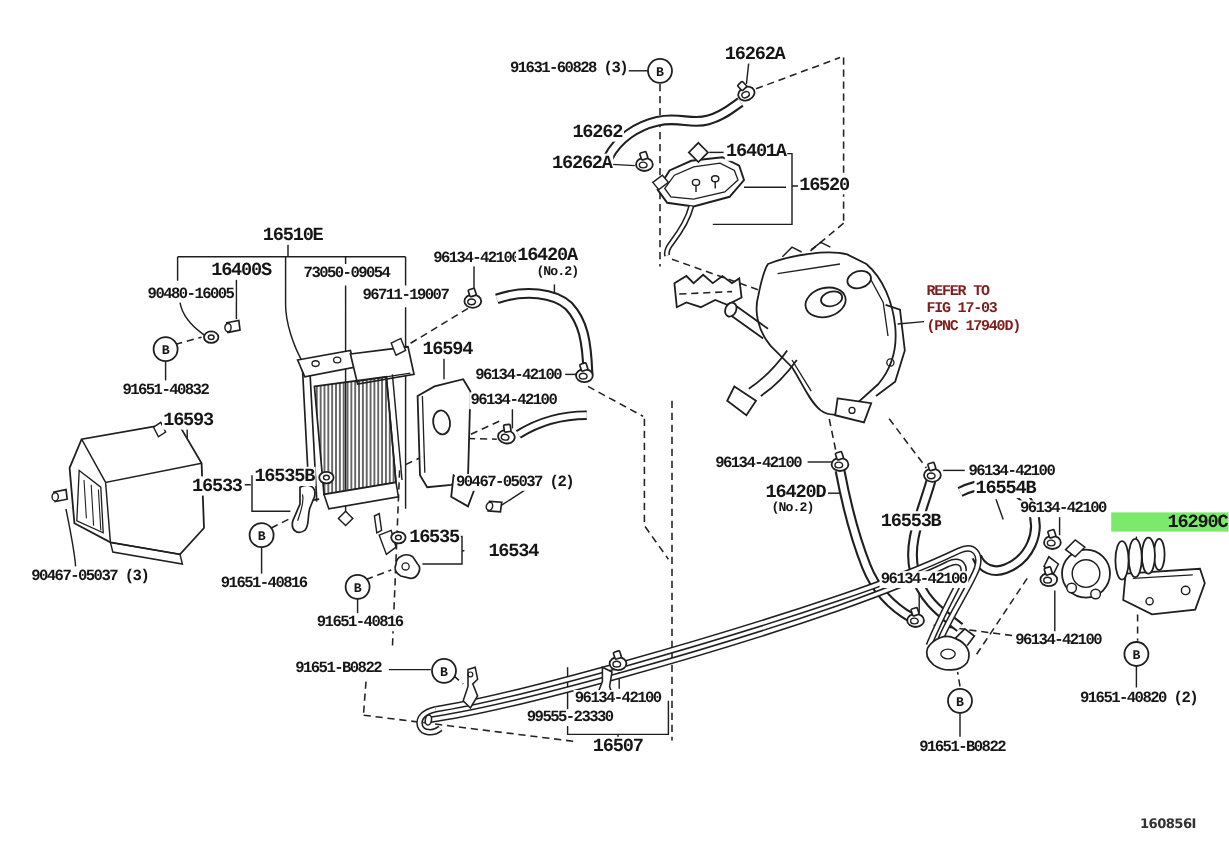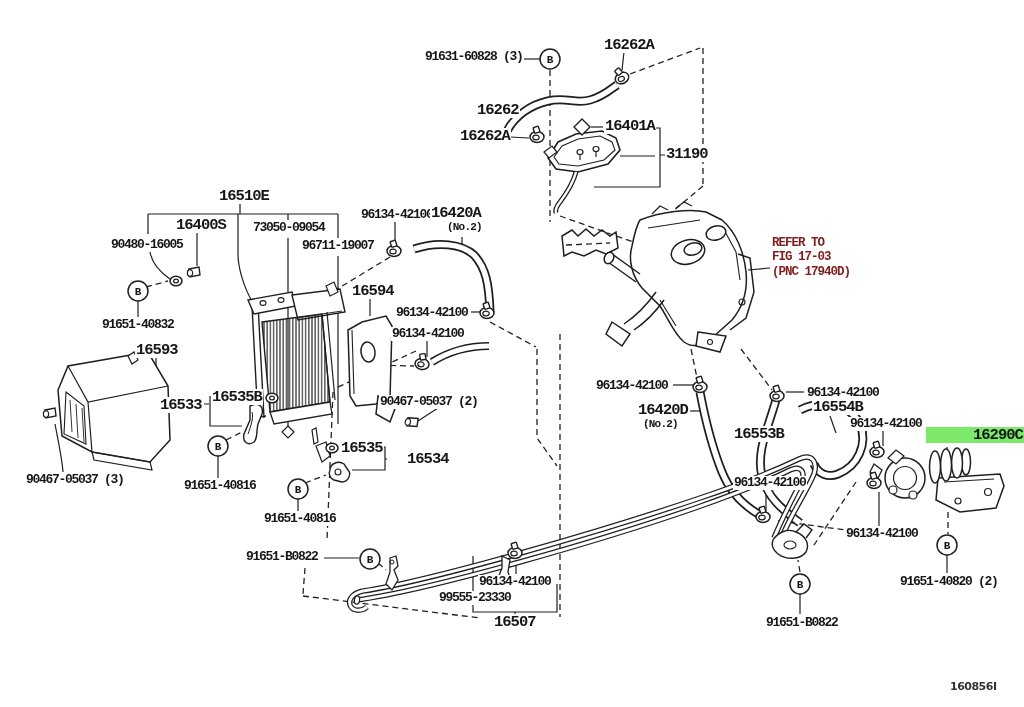--- a/index.html
+++ b/index.html
@@ -299,24 +299,24 @@
       <text class="bt" x="947" y="549" text-anchor="middle">B</text>
     </g>
   </g>
 </svg>
 
 <div class="lbl sm" style="left:424px;top:50px">91631-60828 (3)</div>
 <div class="lbl lg" style="left:603px;top:37px">16262A</div>
 <div class="lbl lg" style="left:476px;top:102px">16262</div>
 <div class="lbl lg" style="left:459px;top:128px">16262A</div>
 <div class="lbl lg" style="left:604px;top:118px">16401A</div>
-<div class="lbl lg" style="left:665px;top:146px">31190</div>
+<div class="lbl lg" style="left:665px;top:146px">16520</div>
 <div class="lbl lg" style="left:218px;top:188px">16510E</div>
 <div class="lbl lg" style="left:175px;top:217px">16400S</div>
-<div class="lbl sm" style="left:110px;top:238px">90480-16005</div>
+<div class="lbl sm" style="left:122px;top:238px">90480-16005</div>
 <div class="lbl sm" style="left:252px;top:221px">73050-09054</div>
 <div class="lbl sm" style="left:301px;top:239px">96711-19007</div>
 <div class="lbl sm" style="left:360px;top:208px">96134-42100</div>
 <div class="lbl lg" style="left:430px;top:205px">16420A</div>
 <div class="lbl xs" style="left:446px;top:222px">(No.2)</div>
 <div class="lbl lg" style="left:351px;top:283px">16594</div>
 <div class="lbl sm" style="left:395px;top:306px">96134-42100</div>
 <div class="lbl sm" style="left:391px;top:327px">96134-42100</div>
 <div class="lbl sm" style="left:101px;top:318px">91651-40832</div>
 <div class="lbl lg" style="left:135px;top:342px">16593</div>

